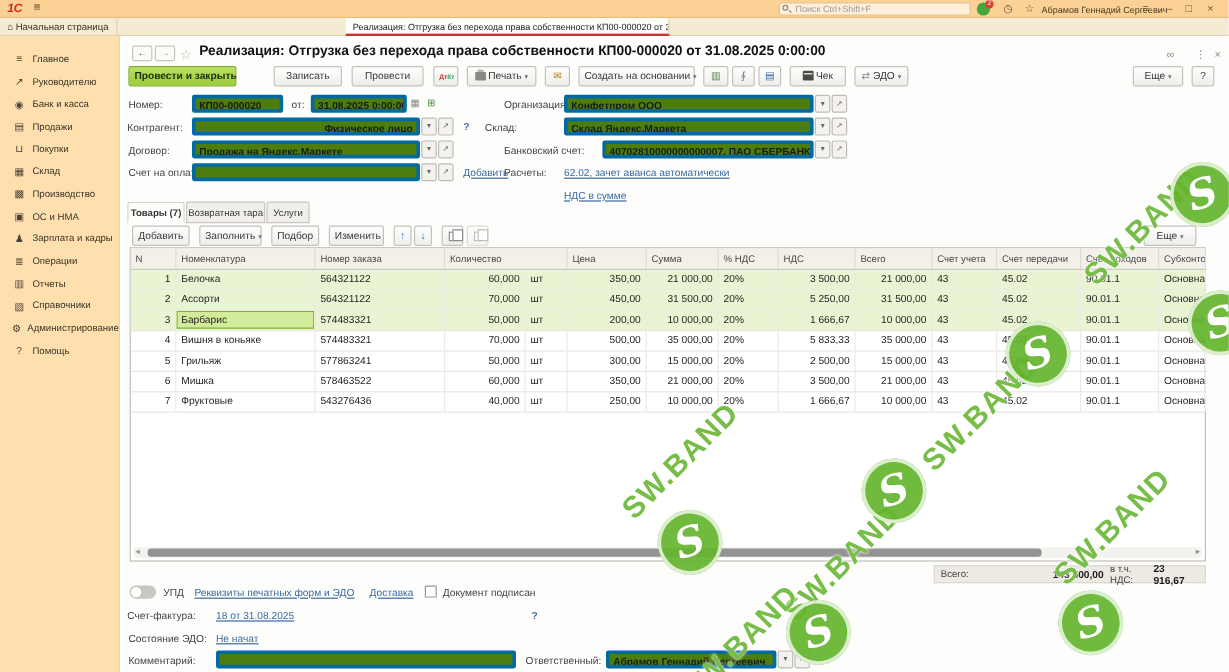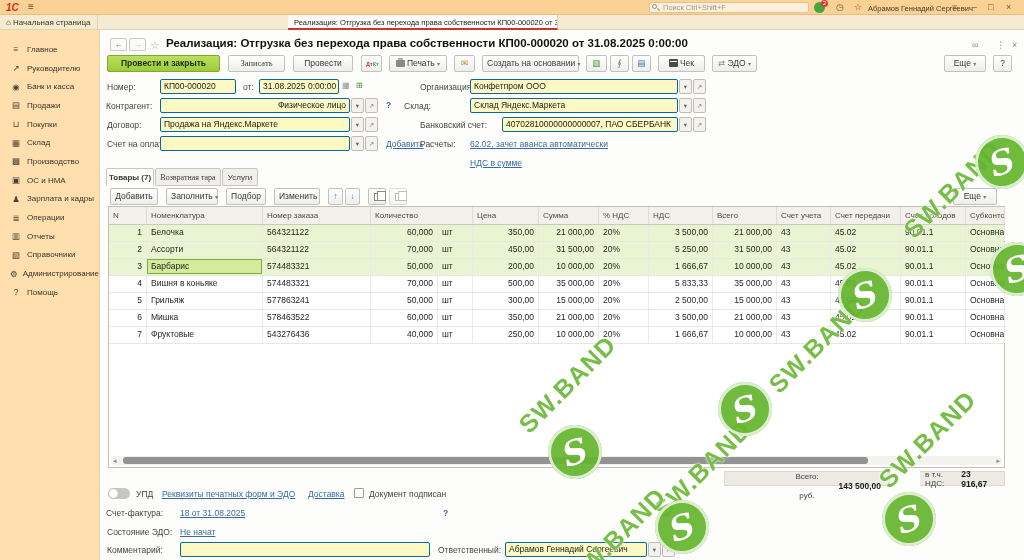--- a/index.html
+++ b/index.html
@@ -36,21 +36,21 @@
 
   .navbtn { position:absolute; width:17px; height:13px; background:#fbfbf9; border:1px solid #c9c6bf; border-radius:2px; text-align:center; line-height:11px; font-size:8px; color:#555; }
   .doctitle { position:absolute; left:166px; top:37px; font-size:11.5px; font-weight:bold; color:#111; }
   .miniico { position:absolute; font-size:9px; color:#8a8a84; }
 
   .btn { position:absolute; height:17px; background:linear-gradient(#ffffff,#ededeb); border:1px solid #c4c1ba; border-radius:2px; font-size:8.5px; color:#3a3a3a; text-align:center; line-height:15px; white-space:nowrap; padding:0 4px; }
   .btn-green { background:linear-gradient(#b9e060,#9ccb3b); border:1px solid #7faa2d; font-weight:bold; color:#1e2b10; }
   .caret { font-size:6px; color:#777; }
 
   .lbl { position:absolute; font-size:8.5px; color:#444; white-space:nowrap; }
-  .inp { position:absolute; height:15px; background:#fef9c3; border:1px solid #0369a1; border-radius:2px; font-size:8.5px; color:#1a1a1a; padding:0 3px; line-height:13px; white-space:nowrap; overflow:hidden; }
+  .inp { position:absolute; height:15px; background:#4d7c0f; border:3px solid #0369a1; border-radius:2px; font-size:8.5px; color:#1a1a1a; padding:0 3px; line-height:13px; white-space:nowrap; overflow:hidden;font-weight:bold; }
   .fbtn { position:absolute; width:13px; height:15px; background:#f4f2ee; border:1px solid #bfbcb5; border-radius:2px; text-align:center; line-height:13px; font-size:6.5px; color:#666; }
   .link { position:absolute; font-size:8.5px; color:#3a69a4; text-decoration:underline; white-space:nowrap; cursor:pointer; }
   .help { position:absolute; font-size:8.5px; color:#3a69a4; font-weight:bold; }
 
   
   .dtab { position:absolute; top:168px; height:18px; line-height:17px; font-size:8px; text-align:center; border:1px solid #c9c6bf; border-radius:2px 2px 0 0; background:#f1efe9; color:#3a3a3a; }
   .dtab.active { background:#fdfdfb; border-bottom:1px solid #fdfdfb; font-weight:bold; }
 
   
   .tablewrap { position:absolute; left:108px; top:206px; width:897px; height:262px; border:1px solid #c2bfb8; background:#fff; }
@@ -193,22 +193,22 @@
 <div class="main"></div>
 
 <div class="navbtn" style="left:110px; top:38px;">←</div>
 <div class="navbtn" style="left:129px; top:38px; color:#aaa;">→</div>
 <span class="miniico" style="left:150px; top:39px; font-size:11px; color:#b8b5ae;">☆</span>
 <div class="doctitle">Реализация: Отгрузка без перехода права собственности КП00-000020 от 31.08.2025 0:00:00</div>
 <span class="miniico" style="left:972px; top:40px;">∞</span>
 <span class="miniico" style="left:996px; top:40px;">⋮</span>
 <span class="miniico" style="left:1012px; top:40px;">×</span>
 
-<div class="btn btn-green" style="left:107px; top:55px; width:113px;">Провести и закрыть</div>
-<div class="btn" style="left:228px; top:55px; width:57px;font-family:Liberation Serif, serif;">Записать</div>
+<div class="btn btn-green" style="left:107px; top:55px; width:90px;">Провести и закрыть</div>
+<div class="btn" style="left:228px; top:55px; width:57px;">Записать</div>
 <div class="btn" style="left:293px; top:55px; width:60px;">Провести</div>
 <div class="btn" style="left:361px; top:55px; width:21px;"><span class="dt">Дт</span><span class="kt">Кт</span></div>
 <div class="btn" style="left:389px; top:55px; width:58px;"><span class="ico-print"></span><span>Печать</span> <span class="caret">▾</span></div>
 <div class="btn" style="left:454px; top:55px; width:21px;"><span style="color:#b58526;">✉</span></div>
 <div class="btn" style="left:482px; top:55px; width:97px;"><span>Создать на основании</span> <span class="caret">▾</span></div>
 <div class="btn" style="left:586px; top:55px; width:21px;"><span style="color:#4a8a3a;">▥</span></div>
 <div class="btn" style="left:610px; top:55px; width:19px;"><span style="color:#777;">∮</span></div>
 <div class="btn" style="left:632px; top:55px; width:19px;"><span style="color:#3a69a4;">▤</span></div>
 <div class="btn" style="left:658px; top:55px; width:47px;"><span class="ico-reg"></span><span>Чек</span></div>
 <div class="btn" style="left:712px; top:55px; width:45px;"><span style="color:#888;">⇄</span> <span>ЭДО</span> <span class="caret">▾</span></div>
@@ -252,21 +252,21 @@
 <span class="lbl" style="left:420px; top:120px;">Банковский счет:</span>
 <div class="inp" style="left:502px; top:117px; width:176px;">40702810000000000007, ПАО СБЕРБАНК</div>
 <div class="fbtn" style="left:679px; top:117px;">▾</div>
 <div class="fbtn" style="left:693px; top:117px;">↗</div>
 
 <span class="lbl" style="left:420px; top:139px;">Расчеты:</span>
 <span class="link" style="left:470px; top:139px;">62.02, зачет аванса автоматически</span>
 <span class="link" style="left:470px; top:158px;">НДС в сумме</span>
 
 <div class="dtab active" style="left:106px; width:48px;">Товары (7)</div>
-<div class="dtab" style="left:155px; width:66px;font-family:Liberation Serif, serif;">Возвратная тара</div>
+<div class="dtab" style="left:155px; width:66px;">Возвратная тара</div>
 <div class="dtab" style="left:222px; width:36px;">Услуги</div>
 
 <div class="btn" style="left:110px; top:188px; width:48px;">Добавить</div>
 <div class="btn" style="left:166px; top:188px; width:52px;"><span>Заполнить</span> <span class="caret">▾</span></div>
 <div class="btn" style="left:226px; top:188px; width:40px;">Подбор</div>
 <div class="btn" style="left:274px; top:188px; width:46px;">Изменить</div>
 <div class="btn" style="left:328px; top:188px; width:15px; color:#2f7ed8; font-weight:bold;">↑</div>
 <div class="btn" style="left:345px; top:188px; width:15px; color:#2f7ed8; font-weight:bold;">↓</div>
 <div class="btn" style="left:368px; top:188px; width:18px;"><span class="ico-copy"></span></div>
 <div class="btn" style="left:389px; top:188px; width:18px; opacity:.55;"><span class="ico-copy"></span></div>
@@ -411,21 +411,21 @@
         <div class="td">Основная н</div>
       </div>
     </div>
   <div class="hscroll">
     <span class="sarr" style="left:2px;">◂</span>
     <div class="hthumb"></div>
     <span class="sarr" style="right:2px;">▸</span>
   </div>
 </div>
 
-<div class="totbox" style="left:724px; width:166px;flex-direction:column;">
+<div class="totbox" style="left:778px; width:166px;">
   <span>Всего:</span>
   <span class="totval" style="margin-left:auto;">143 500,00</span>
   <span>руб.</span>
 </div>
 <div class="totbox" style="left:920px; width:85px; border-left:none;">
   <span>в т.ч. НДС:</span>
   <span class="totval" style="margin-left:auto;">23 916,67</span>
 </div>
 
 <div class="toggle">

